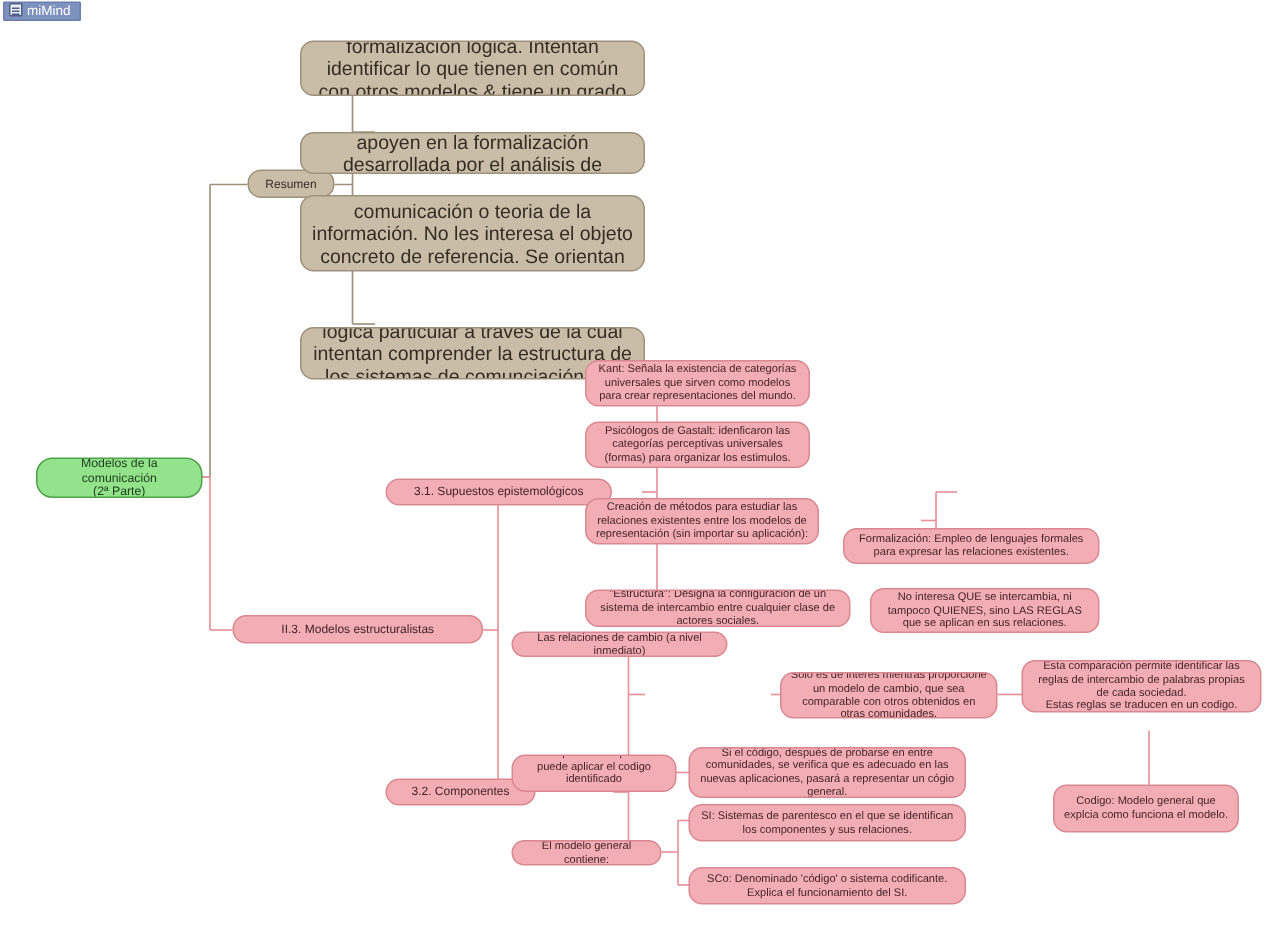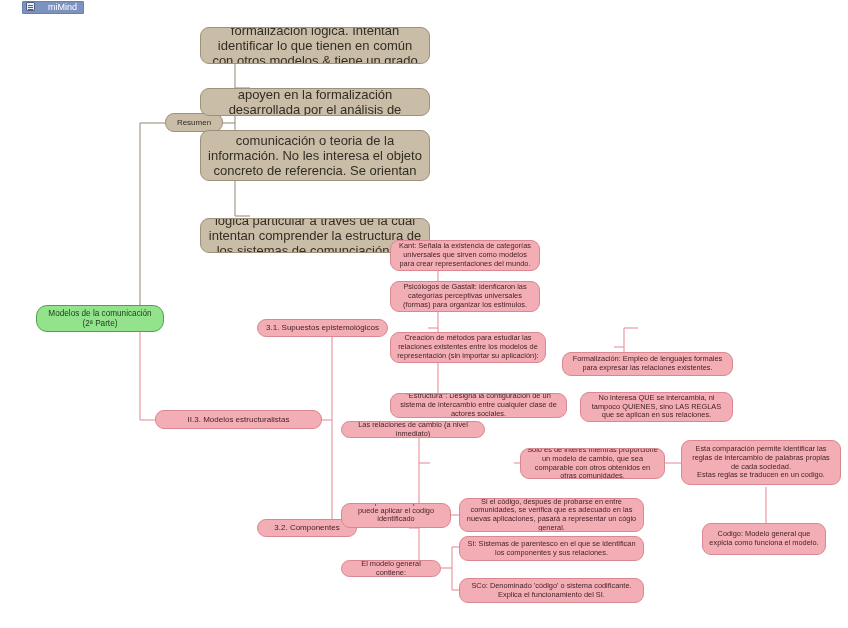--- a/index.html
+++ b/index.html
@@ -22,26 +22,25 @@
     left: 0; top: 0;
     width: 848px; height: 15px;
     background: #ffffff;
   }
   #titlebar .tab {
     position: absolute;
     left: 2px; top: 1px;
     height: 13px;
     display: flex;
     align-items: flex-start;
-    gap: 13px;
+    gap: 3px;
     padding: 0 6px 0 3px;
     background: #7e92bf;
     border: 1px solid #6b7fae;
     border-radius: 1px;
-    margin-left: 20px;
   }
   #titlebar .app-icon {
     width: 9px; height: 9px;
     background: #e9edf6;
     border: 1px solid #4f5f85;
     border-radius: 1px;
     position: relative;
     flex: none;
   }
   #titlebar .app-icon::after {
@@ -176,21 +175,21 @@
         <path d="M448,500 H458" stroke="#e8919b"></path>
         <path d="M458,500 H466" stroke="#e8919b"></path>
 
         <path d="M441,553 H452" stroke="#e8919b"></path>
         <path d="M452,532 V575" stroke="#e8919b"></path>
         <path d="M452,532 H466" stroke="#e8919b"></path>
         <path d="M452,575 H466" stroke="#e8919b"></path>
       </g>
     </svg>
 
-    <div class="node root" style="left:36px; top:290px; width:128px; height:27px;justify-content:center;">
+    <div class="node root" style="left:24px; top:290px; width:111px; height:27px;justify-content:center;">
       <span>
           <span>Modelos de la comunicación</span>
           <span>(2ª Parte)</span>
         </span>
     </div>
 
     <div class="node tan small" style="left:165px; top:98px; width:58px; height:19px;align-items:center;">
       <span>Resumen</span>
     </div>
 
@@ -207,21 +206,21 @@
     </div>
 
     <div class="node tan" style="left:200px; top:115px; width:230px; height:51px;">
       <span>Modelos matemático-informacionales: Se apoyan en la teoría matemática de la comunicación o teoria de la información. No les interesa el objeto concreto de referencia. Se orientan en el análisis de las conduciones de uso del sistema de transmisión de señales.</span>
     </div>
 
     <div class="node tan" style="left:200px; top:183px; width:230px; height:35px;margin-top:20px;">
       <span>Modelos dialecticos: Utilizan una lógica particular a traves de la cual intentan comprender la estructura de los sistemas de comunciación y el cambio de los sistemas.</span>
     </div>
 
-    <div class="node pink small" style="left:257px; top:304px; width:131px; height:18px;">
+    <div class="node pink small" style="left:257px; top:304px; width:151px; height:18px;">
       <span>3.1. Supuestos epistemológicos</span>
     </div>
 
     <div class="node pink small" style="left:257px; top:504px; width:100px; height:18px;">
       <span>3.2. Componentes</span>
     </div>
 
     <div class="node pink" style="left:390px; top:225px; width:150px; height:31px;">
       <span>Kant:  Señala la existencia de categorías universales que sirven como modelos para crear representaciones del mundo.</span>
     </div>
@@ -257,21 +256,21 @@
     </div>
 
     <div class="node pink" style="left:341px; top:545px; width:100px; height:17px;">
       <span>El modelo general contiene:</span>
     </div>
 
     <div class="node pink" style="left:520px; top:433px; width:145px; height:31px;">
       <span>Solo es de interés mientras proporcione un modelo de cambio, que sea comparable con otros obtenidos en otras comunidades.</span>
     </div>
 
-    <div class="node pink" style="left:681px; top:425px; width:160px; height:45px;">
+    <div class="node pink" style="left:681px; top:425px; width:160px; height:35px;">
       <span>Esta comparación permite identificar las reglas de intercambio de palabras propias de cada sociedad.<br>Estas reglas se traducen en un codigo.</span>
     </div>
 
     <div class="node pink" style="left:702px; top:508px; width:124px; height:32px;">
       <span>Codigo: Modelo general que explcia como funciona el modelo.</span>
     </div>
 
     <div class="node pink" style="left:459px; top:483px; width:185px; height:34px;">
       <span>Si el código, después de probarse en entre comunidades, se verifica que es adecuado en las nuevas aplicaciones, pasará a representar un cógio general.</span>
     </div>

